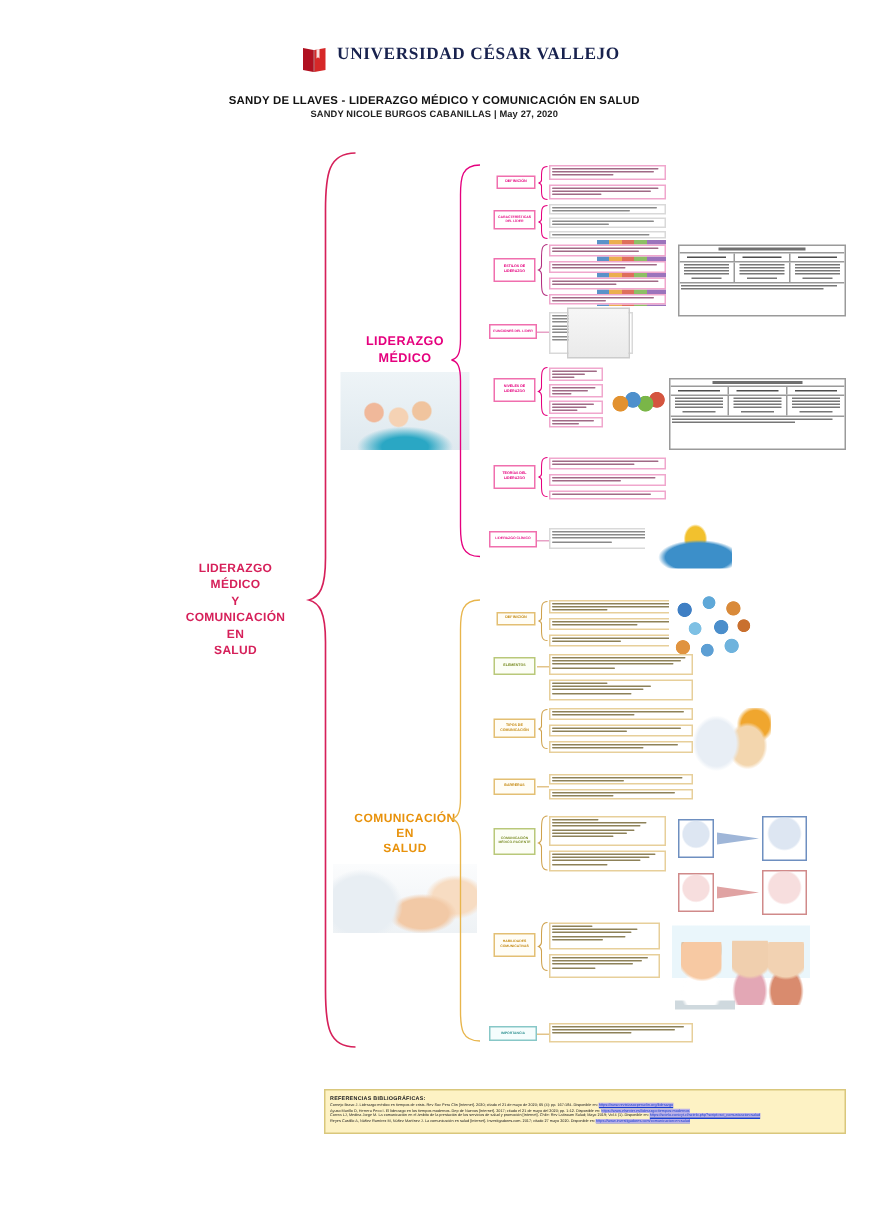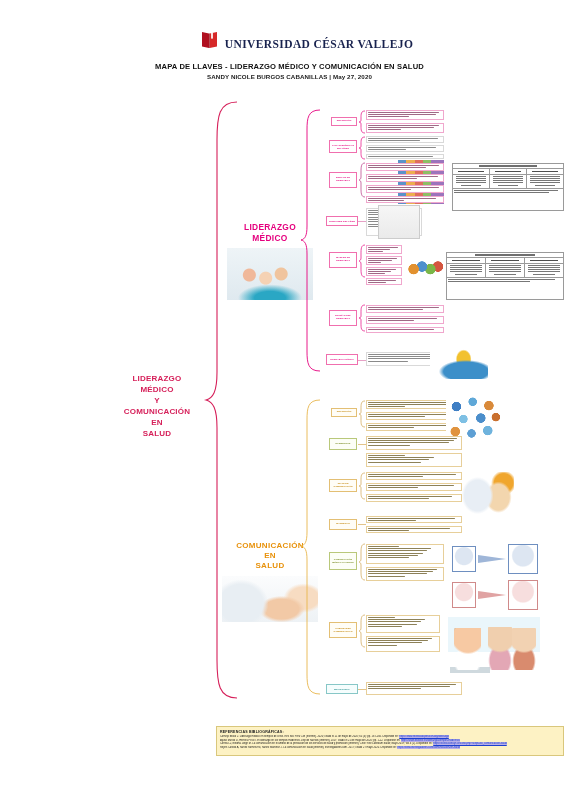--- a/index.html
+++ b/index.html
@@ -8,21 +8,21 @@
     background: #ffffff;
     font-family: "Liberation Sans", sans-serif;
     overflow: hidden;
   }
   #page { position: relative; width: 579px; height: 804px; background: #fff; }
 
   
   .header { position: absolute; left: 0; top: 0; width: 579px; height: 90px; }
   .logo-row {
     position: absolute; left: 0; top: 30px; width: 569px;
-    display: flex; align-items: flex-end; justify-content: center; gap: 6px; padding-left: 44px;
+    display: flex; align-items: flex-start; justify-content: center; gap: 6px; padding-left: 44px;
   }
   .logo-mark { width: 19px; height: 20px; position: relative; display: block; }
   .logo-text {
     font-size: 11.5px; font-weight: bold; color: #18224e;
     letter-spacing: .4px; font-variant: small-caps;
     font-family: "Liberation Serif", serif;
   }
   .title-main {
     position: absolute; left: 0; top: 62px; width: 579px; text-align: center;
     font-size: 7.6px; font-weight: bold; color: #111; letter-spacing: .15px;
@@ -229,21 +229,21 @@
       <span class="logo-mark">
         <svg width="19" height="20" viewBox="0 0 19 20">
           <path d="M2 2 L9 3.4 L9 18 L2 16.6 Z" fill="#b01020"></path>
           <path d="M9.6 3.4 L17 2 L17 16.6 L9.6 18 Z" fill="#d62828"></path>
           <path d="M9 3.4 L9.6 3.4 L9.6 18 L9 18 Z" fill="#8d0d19"></path>
           <path d="M11 3 L13 2.6 L13 9 L12 8.2 L11 9 Z" fill="#ffffff" opacity=".85"></path>
         </svg>
       </span>
       <span class="logo-text">UNIVERSIDAD CÉSAR VALLEJO</span>
     </div>
-    <div class="title-main">MAPA DE LLAVES - LIDERAZGO MÉDICO Y COMUNICACIÓN EN SALUD</div>
+    <div class="title-main">SANDY DE LLAVES - LIDERAZGO MÉDICO Y COMUNICACIÓN EN SALUD</div>
     <div class="title-sub">SANDY NICOLE BURGOS CABANILLAS  |  May 27, 2020</div>
   </div>
 
   <div class="brk" style="left:205px; top:100px;">
     <svg width="34" height="600" viewBox="0 0 34 600" fill="none">
       <path d="M32 2 C14 2 12 16 12 40 L12 272 C12 292 8 298 1 300 C8 302 12 308 12 328 L12 560 C12 584 14 598 32 598" stroke="#d6205a" stroke-width="1.1" fill="none"></path>
     </svg>
   </div>
 
   <div class="root-node">

